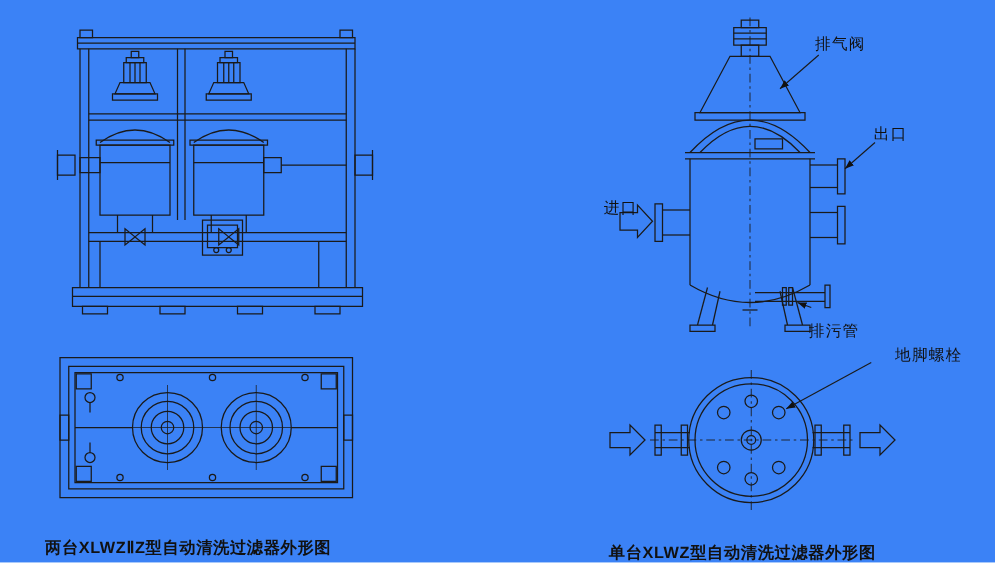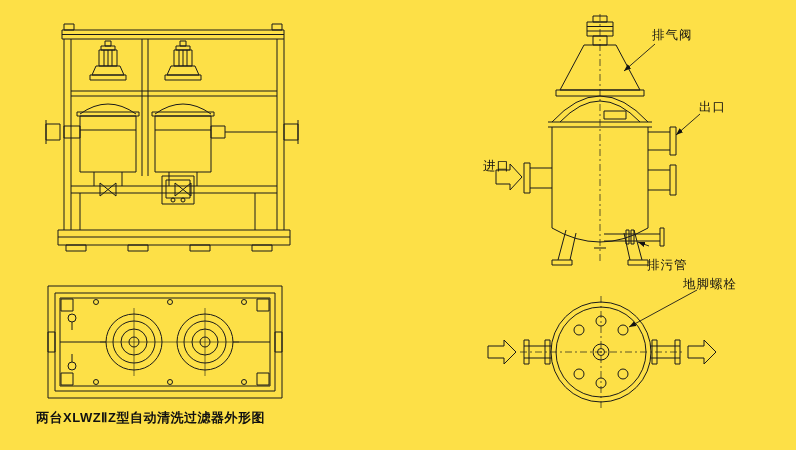--- a/index.html
+++ b/index.html
@@ -1,39 +1,40 @@
 <!DOCTYPE html>
 <html><head>
 <meta charset="utf-8">
 <style>
   html, body { margin: 0; padding: 0; background: #ffffff; }
   .canvas {
     position: relative;
     width: 796px;
     height: 450px;
-    background: #fde047;
+    background: #3b82f6;
     overflow: hidden;
     font-family: "Liberation Sans", sans-serif;
   }
   svg.linework { position: absolute; left: 0; top: 0; }
   svg.linework * { vector-effect: non-scaling-stroke; }
   .lbl {
     position: absolute;
     font-size: 12.5px;
     color: #111;
     white-space: nowrap;
     letter-spacing: 1px;
   }
   .caption {
     position: absolute;
     font-size: 13px;
     font-weight: bold;
     color: #111;
     white-space: nowrap;
     letter-spacing: 0.5px;
+    margin-top: 20px;
   }
   .cl { stroke-dasharray: 7 3 2 3; stroke-width: 0.7; }
   .thin { stroke-width: 0.6; }
   .leader { stroke-width: 0.9; }
 </style>
 </head>
 <body>
 
 <div class="canvas">
 
@@ -254,17 +255,18 @@
         <line class="leader" x1="649" y1="246" x2="638" y2="242" marker-end="url(#arrowhead)"></line>
         <line class="leader" x1="697" y1="290" x2="629" y2="327" marker-end="url(#arrowhead)"></line>
       </g>
     </g>
   </svg>
 
   <span class="lbl" style="left:652px; top:27px;">排气阀</span>
   <span class="lbl" style="left:699px; top:99px;">出口</span>
   <span class="lbl" style="left:483px; top:158px;">进口</span>
   <span class="lbl" style="left:647px; top:245px;margin-top:12px;">排污管</span>
-  <span class="lbl" style="left:683px; top:276px;">地脚螺栓</span>
+  <span class="lbl" style="left:716px; top:276px;">地脚螺栓</span>
 
   <div class="caption" style="left:36px; top:409px;">两台XLWZⅡZ型自动清洗过滤器外形图</div>
+  <div class="caption" style="left:487px; top:413px;">单台XLWZ型自动清洗过滤器外形图</div>
 
 </div>
 
 </body></html>

